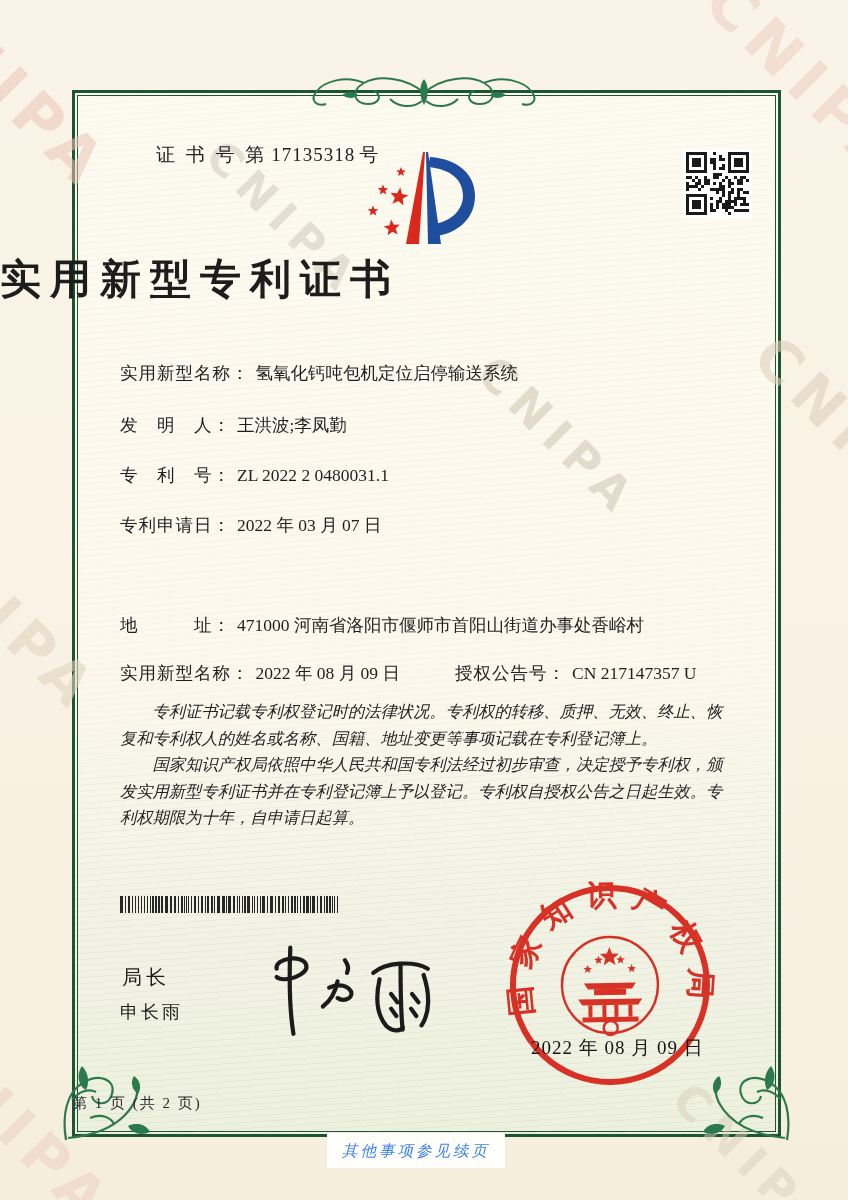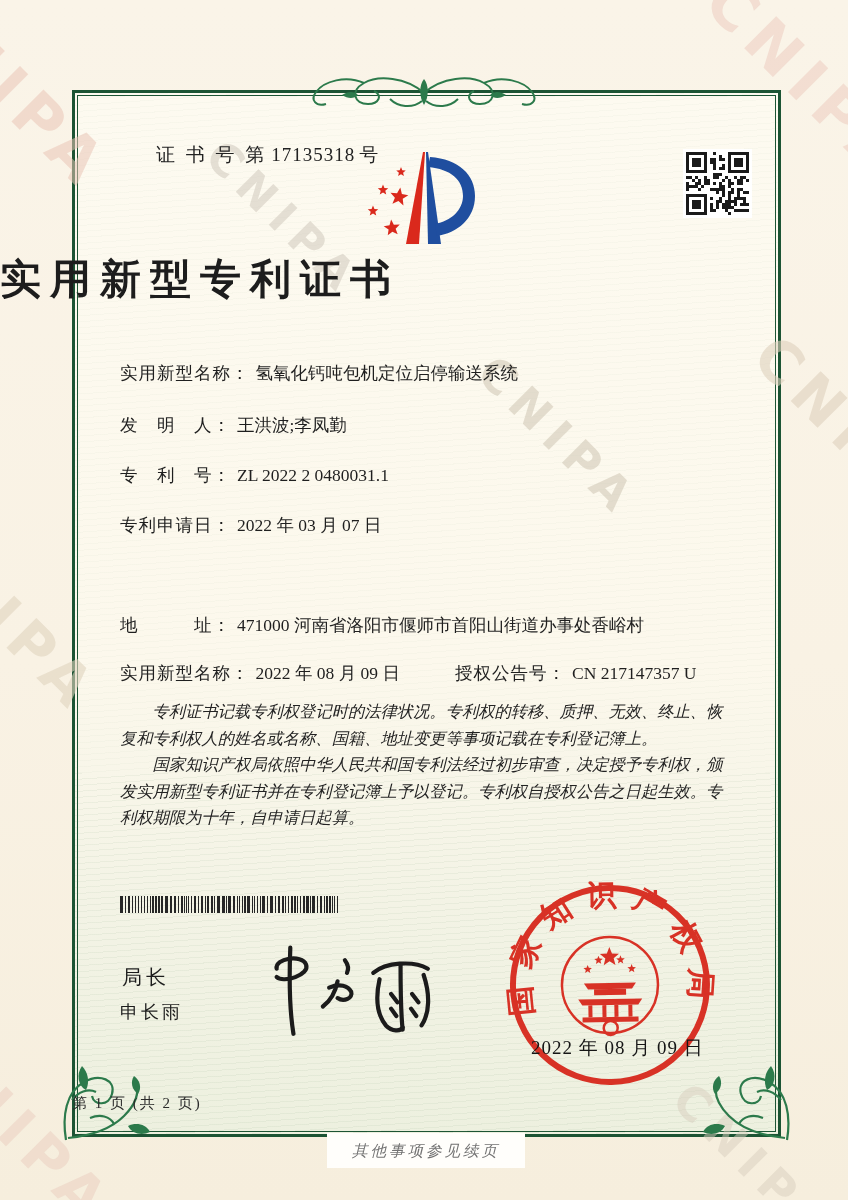--- a/index.html
+++ b/index.html
@@ -62,23 +62,23 @@
   .signature{position:absolute;left:242px;top:933px;}
 
   
   .seal{position:absolute;left:504px;top:881px;transform:rotate(-1deg);opacity:.95;}
   .seal-date{position:absolute;left:531px;top:1035px;font-size:19px;color:#161616;
              letter-spacing:1px;white-space:nowrap;}
 
   
   .page-footer{position:absolute;left:72px;top:1094px;width:703px;text-align:left;
                font-size:15px;color:#2a2a2a;letter-spacing:2px;}
-  .cont-note{position:absolute;left:327px;top:1133px;width:198px;height:35px;background:#fffefb;
+  .cont-note{position:absolute;left:327px;top:1133px;width:178px;height:35px;background:#fffefb;
              text-align:center;line-height:35px;font-size:15.5px;font-style:italic;
-             letter-spacing:3px;color:#737373;}
+             letter-spacing:3px;color:#3b82f6;}
 
   .ornament{position:absolute;z-index:2;}
   .orn-top{left:294px;top:71px;}
   .orn-bl{left:56px;top:1056px;}
   .orn-br{left:697px;top:1056px;transform:scaleX(-1);}
 </style>
 </head>
 <body>
 
 <div class="page">

